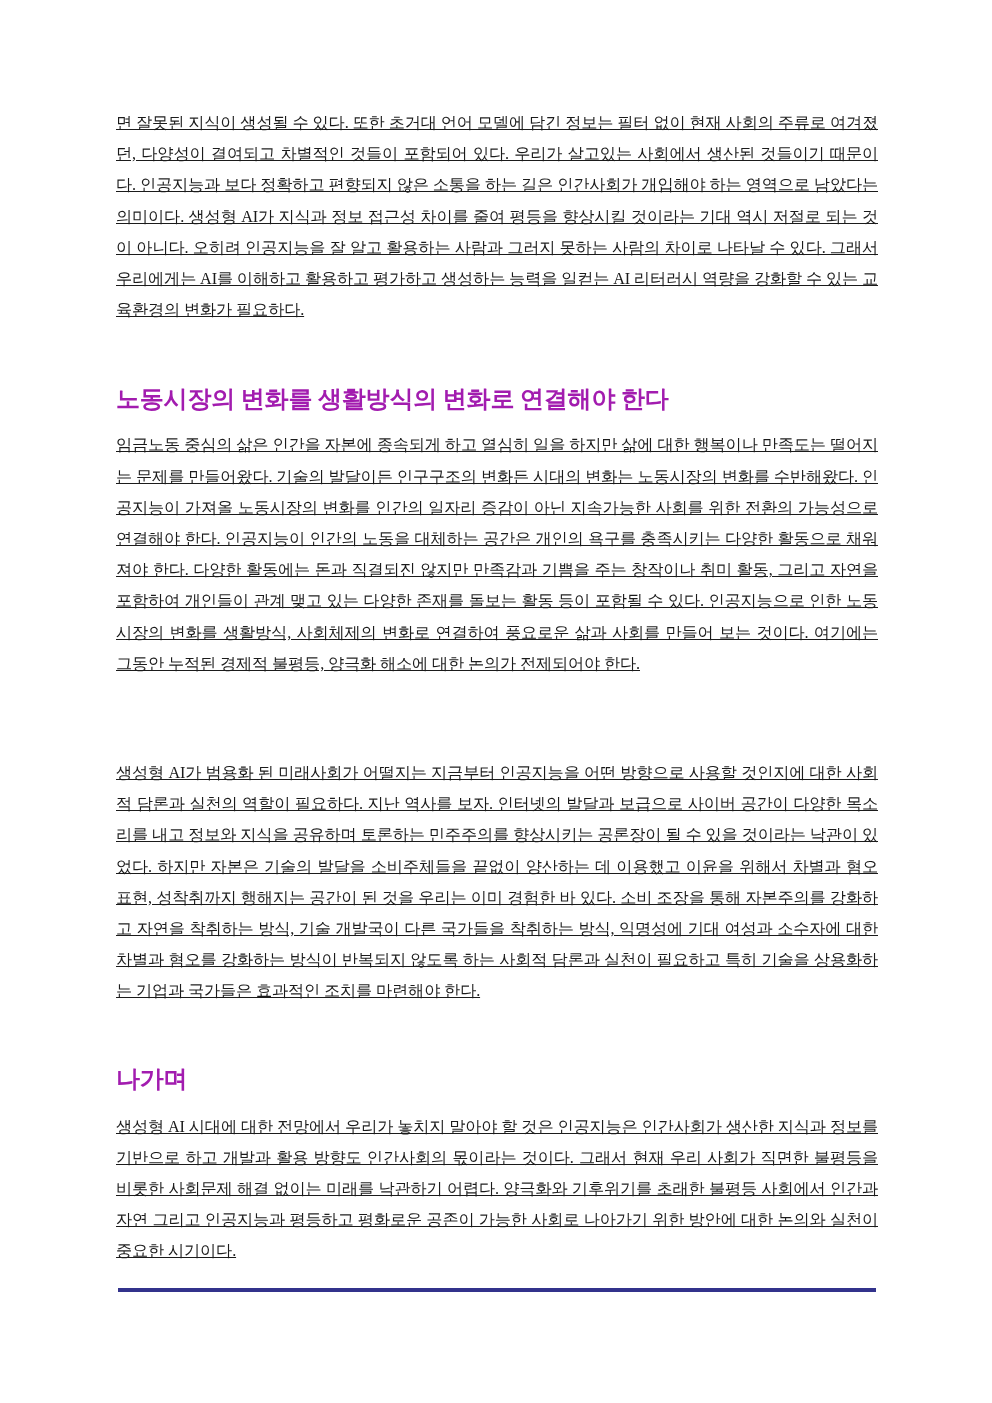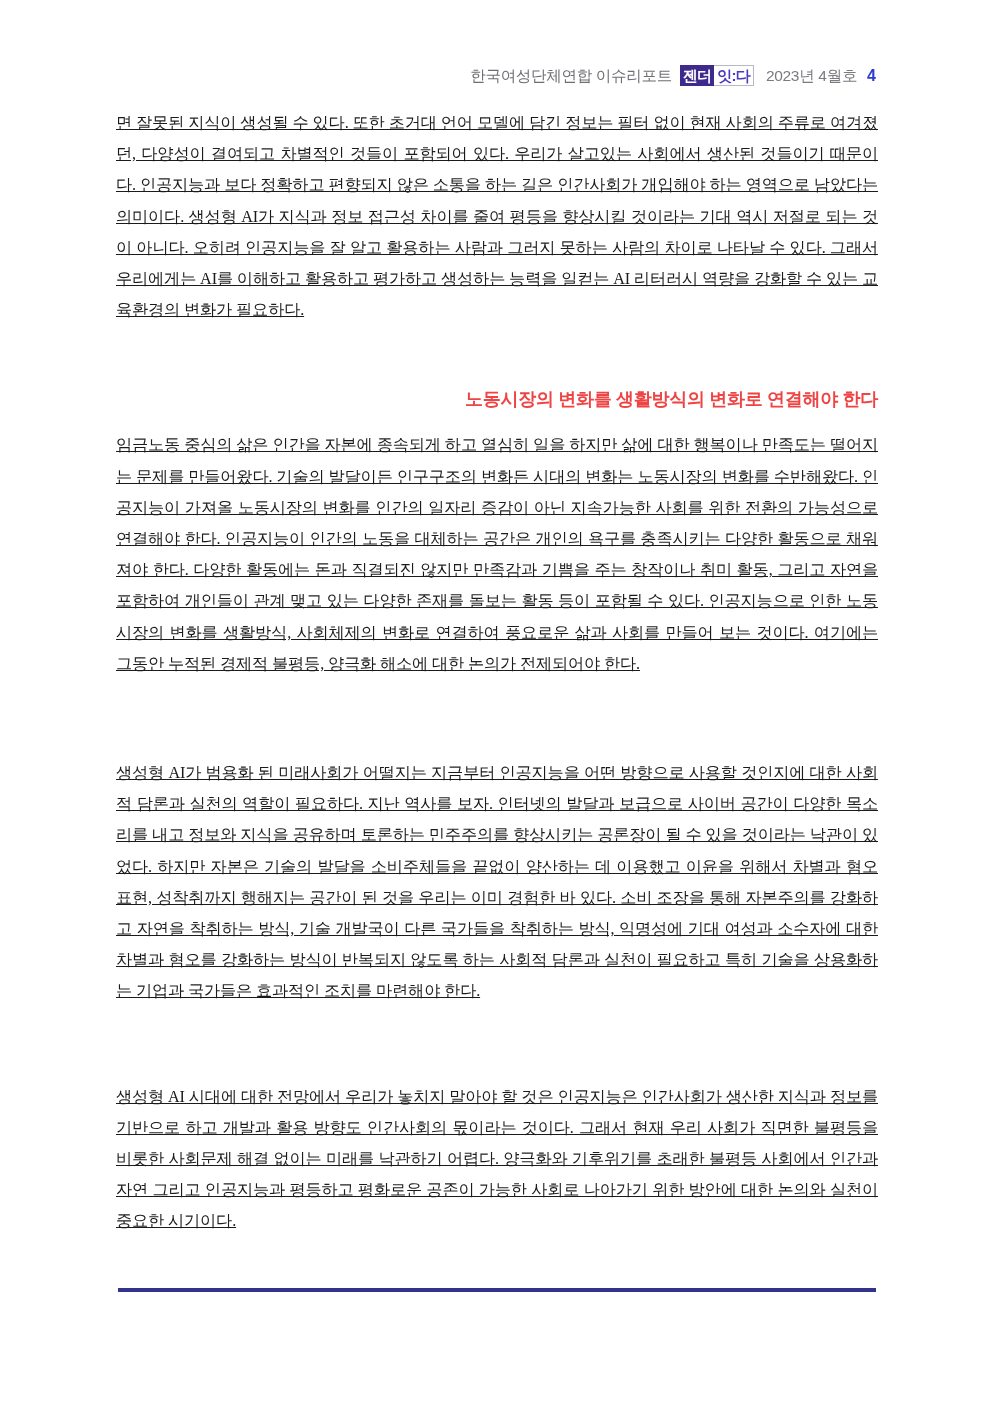--- a/index.html
+++ b/index.html
@@ -108,27 +108,26 @@
     text-align: justify;
     text-justify: inter-character;
     letter-spacing: -0.15px;
     word-break: break-all;
     font-family: "Liberation Serif", "DejaVu Serif", serif;
     text-decoration: underline;
   }
 
   h2.section-heading {
     margin: 0;
-    font-size: 18px;
+    font-size: 24px;
     line-height: 30px;
     font-weight: bold;
-    color: #ef4444;
+    color: #a21caf;
     letter-spacing: -0.2px;
     font-family: "Liberation Serif", "DejaVu Serif", serif;
-    text-align: right;
   }
 
   .gap-before-h1 { height: 58px; }
   .gap-after-h1  { height: 16px; }
   .gap-before-h2 { height: 62px; }
   .gap-after-h2  { height: 16px; }
   .gap-before-h3 { height: 56px; }
   .gap-after-h3  { height: 18px; }
 
   
@@ -139,49 +138,38 @@
     width: 758px;
     height: 4px;
     background: #33338c;
   }
 </style>
 </head>
 <body>
 
 <div class="page">
 
-  <div class="header">
-    <span class="header-org">한국여성단체연합 이슈리포트</span>
-
-    <span class="logo">
-      <span class="logo-a">젠더</span>
-      <span class="logo-b">잇:다</span>
-    </span>
-
-    <span class="header-date">2023년 4월호</span>
-
-    <span class="header-pageno">4</span>
-  </div>
 
   <div class="content">
 
     <p class="body-text">면 잘못된 지식이 생성될 수 있다. 또한 초거대 언어 모델에 담긴 정보는 필터 없이 현재 사회의 주류로 여겨졌던, 다양성이 결여되고 차별적인 것들이 포함되어 있다. 우리가 살고있는 사회에서 생산된 것들이기 때문이다. 인공지능과 보다 정확하고 편향되지 않은 소통을 하는 길은 인간사회가 개입해야 하는 영역으로 남았다는 의미이다. 생성형 AI가 지식과 정보 접근성 차이를 줄여 평등을 향상시킬 것이라는 기대 역시 저절로 되는 것이 아니다. 오히려 인공지능을 잘 알고 활용하는 사람과 그러지 못하는 사람의 차이로 나타날 수 있다. 그래서 우리에게는 AI를 이해하고 활용하고 평가하고 생성하는 능력을 일컫는 AI 리터러시 역량을 강화할 수 있는 교육환경의 변화가 필요하다.</p>
 
     <div class="gap-before-h1"></div>
     <h2 class="section-heading">노동시장의 변화를 생활방식의 변화로 연결해야 한다</h2>
     <div class="gap-after-h1"></div>
 
     <p class="body-text">임금노동 중심의 삶은 인간을 자본에 종속되게 하고 열심히 일을 하지만 삶에 대한 행복이나 만족도는 떨어지는 문제를 만들어왔다. 기술의 발달이든 인구구조의 변화든 시대의 변화는 노동시장의 변화를 수반해왔다. 인공지능이 가져올 노동시장의 변화를 인간의 일자리 증감이 아닌 지속가능한 사회를 위한 전환의 가능성으로 연결해야 한다. 인공지능이 인간의 노동을 대체하는 공간은 개인의 욕구를 충족시키는 다양한 활동으로 채워져야 한다. 다양한 활동에는 돈과 직결되진 않지만 만족감과 기쁨을 주는 창작이나 취미 활동, 그리고 자연을 포함하여 개인들이 관계 맺고 있는 다양한 존재를 돌보는 활동 등이 포함될 수 있다. 인공지능으로 인한 노동시장의 변화를 생활방식, 사회체제의 변화로 연결하여 풍요로운 삶과 사회를 만들어 보는 것이다. 여기에는 그동안 누적된 경제적 불평등, 양극화 해소에 대한 논의가 전제되어야 한다.</p>
 
     <div class="gap-before-h2"></div>
     <div class="gap-after-h2"></div>
 
     <p class="body-text">생성형 AI가 범용화 된 미래사회가 어떨지는 지금부터 인공지능을 어떤 방향으로 사용할 것인지에 대한 사회적 담론과 실천의 역할이 필요하다. 지난 역사를 보자. 인터넷의 발달과 보급으로 사이버 공간이 다양한 목소리를 내고 정보와 지식을 공유하며 토론하는 민주주의를 향상시키는 공론장이 될 수 있을 것이라는 낙관이 있었다. 하지만 자본은 기술의 발달을 소비주체들을 끝없이 양산하는 데 이용했고 이윤을 위해서 차별과 혐오 표현, 성착취까지 행해지는 공간이 된 것을 우리는 이미 경험한 바 있다. 소비 조장을 통해 자본주의를 강화하고 자연을 착취하는 방식, 기술 개발국이 다른 국가들을 착취하는 방식, 익명성에 기대 여성과 소수자에 대한 차별과 혐오를 강화하는 방식이 반복되지 않도록 하는 사회적 담론과 실천이 필요하고 특히 기술을 상용화하는 기업과 국가들은 효과적인 조치를 마련해야 한다.</p>
 
     <div class="gap-before-h3"></div>
+    <h2 class="section-heading">나가며</h2>
     <div class="gap-after-h3"></div>
 
     <p class="body-text">생성형 AI 시대에 대한 전망에서 우리가 놓치지 말아야 할 것은 인공지능은 인간사회가 생산한 지식과 정보를 기반으로 하고 개발과 활용 방향도 인간사회의 몫이라는 것이다. 그래서 현재 우리 사회가 직면한 불평등을 비롯한 사회문제 해결 없이는 미래를 낙관하기 어렵다. 양극화와 기후위기를 초래한 불평등 사회에서 인간과 자연 그리고 인공지능과 평등하고 평화로운 공존이 가능한 사회로 나아가기 위한 방안에 대한 논의와 실천이 중요한 시기이다.</p>
   </div>
 
   <div class="footer-rule"></div>
 
 </div>
 
 </body></html>

